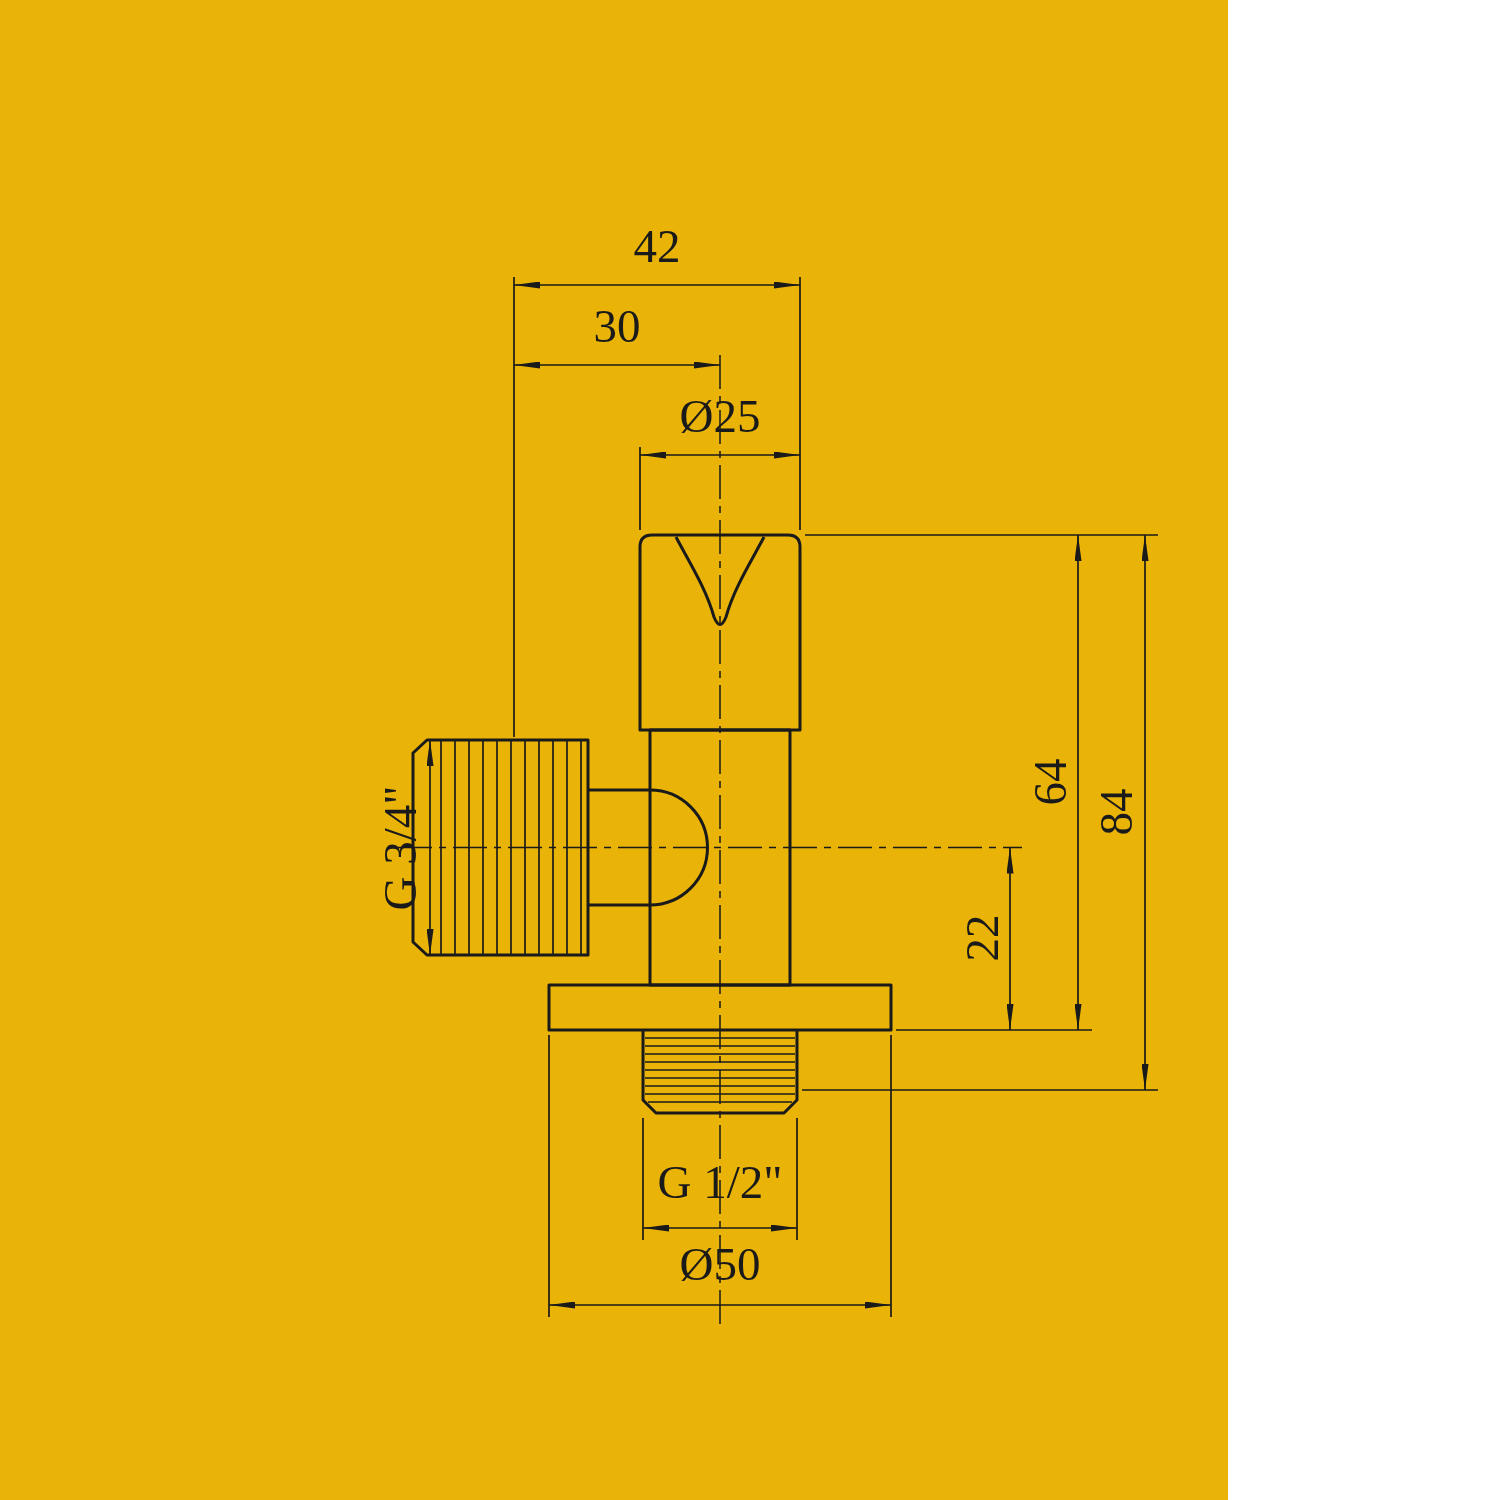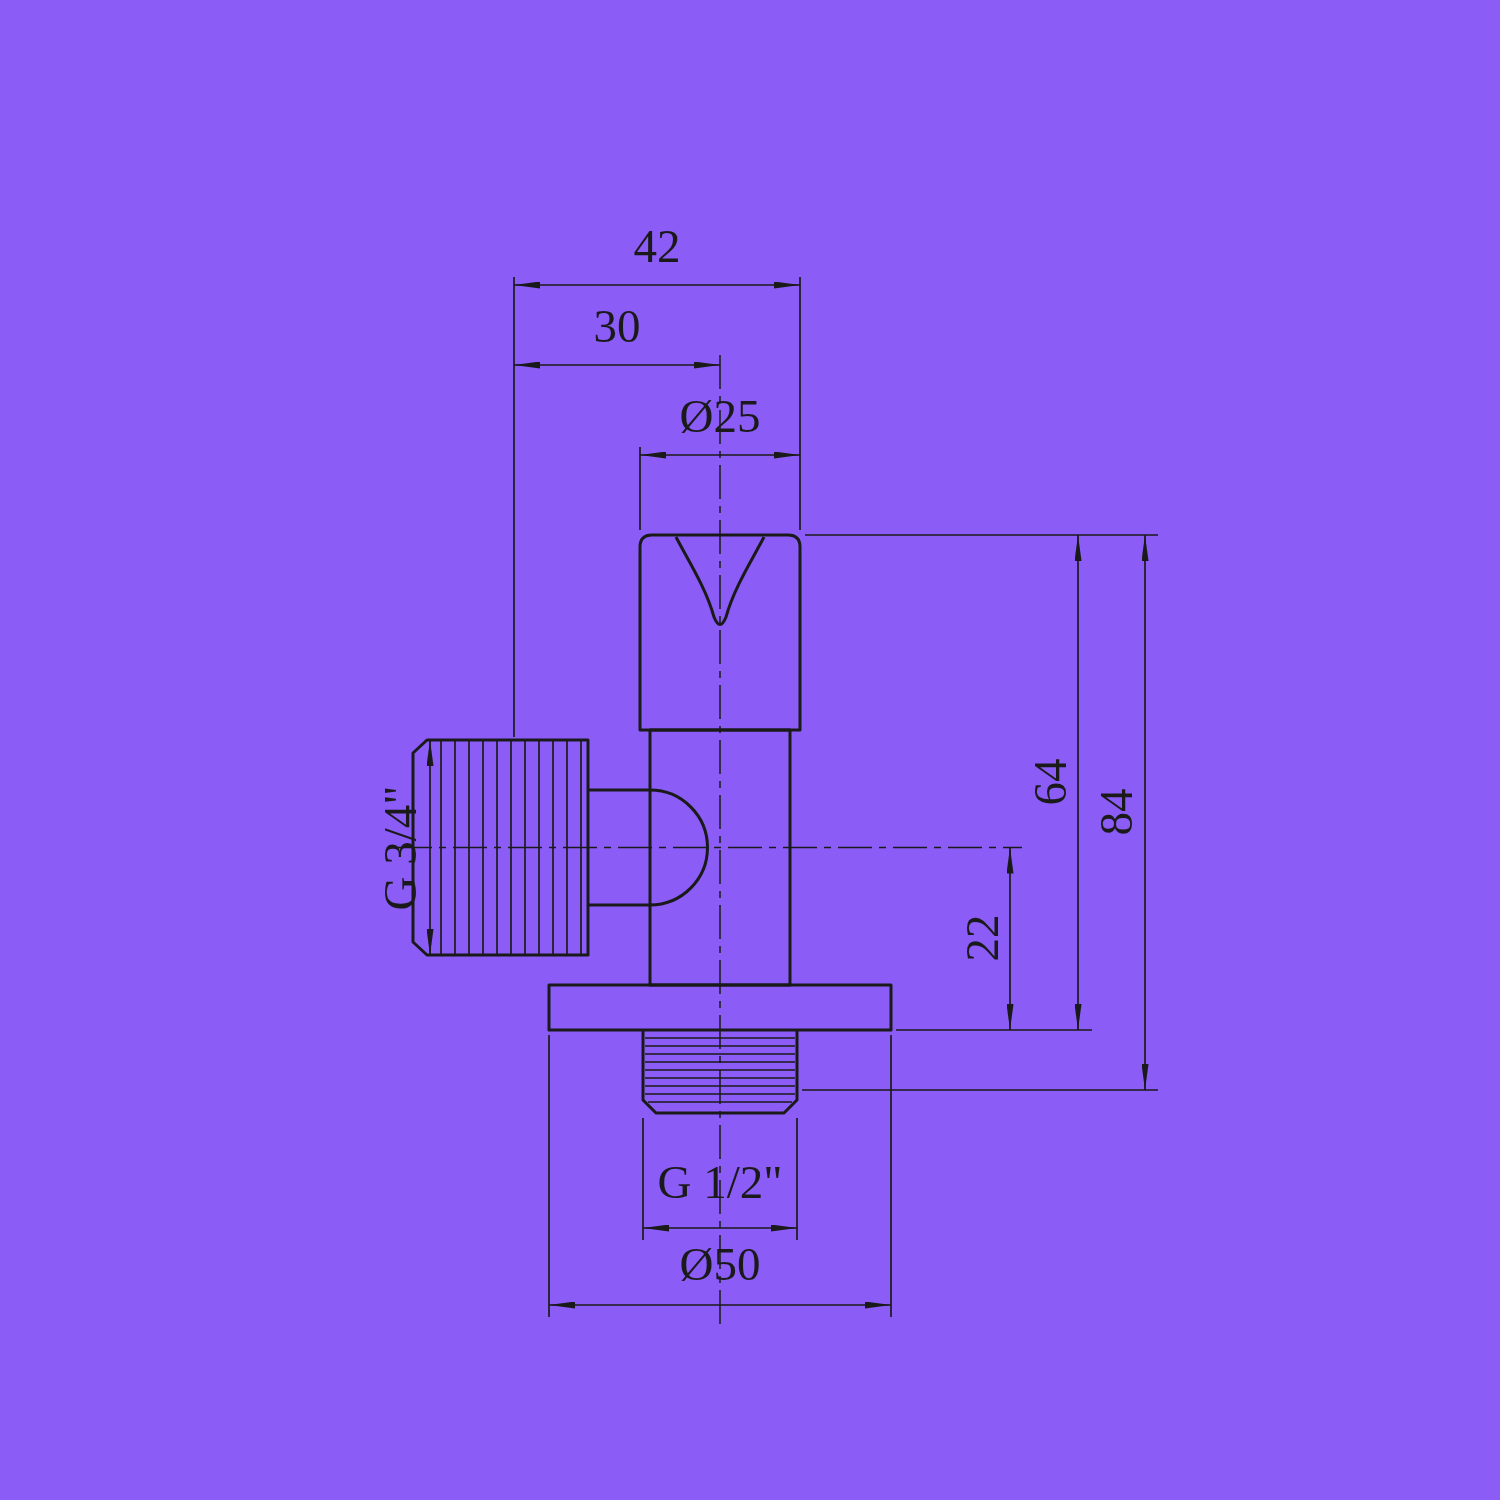--- a/index.html
+++ b/index.html
@@ -1,23 +1,23 @@
 <!DOCTYPE html>
 <html><head>
 <meta charset="utf-8">
 <style>
   html, body {
     margin: 0;
     padding: 0;
     background: #ffffff;
   }
   .canvas {
-    width: 1500px;
+    width: 1228px;
     height: 1500px;
-    background: #8b5cf6;
+    background: #eab308;
     position: relative;
   }
   svg { display: block; }
   .outline {
     stroke: #1a1a1a;
     stroke-width: 3;
     fill: none;
     stroke-linejoin: round;
   }
   .thread-line {

